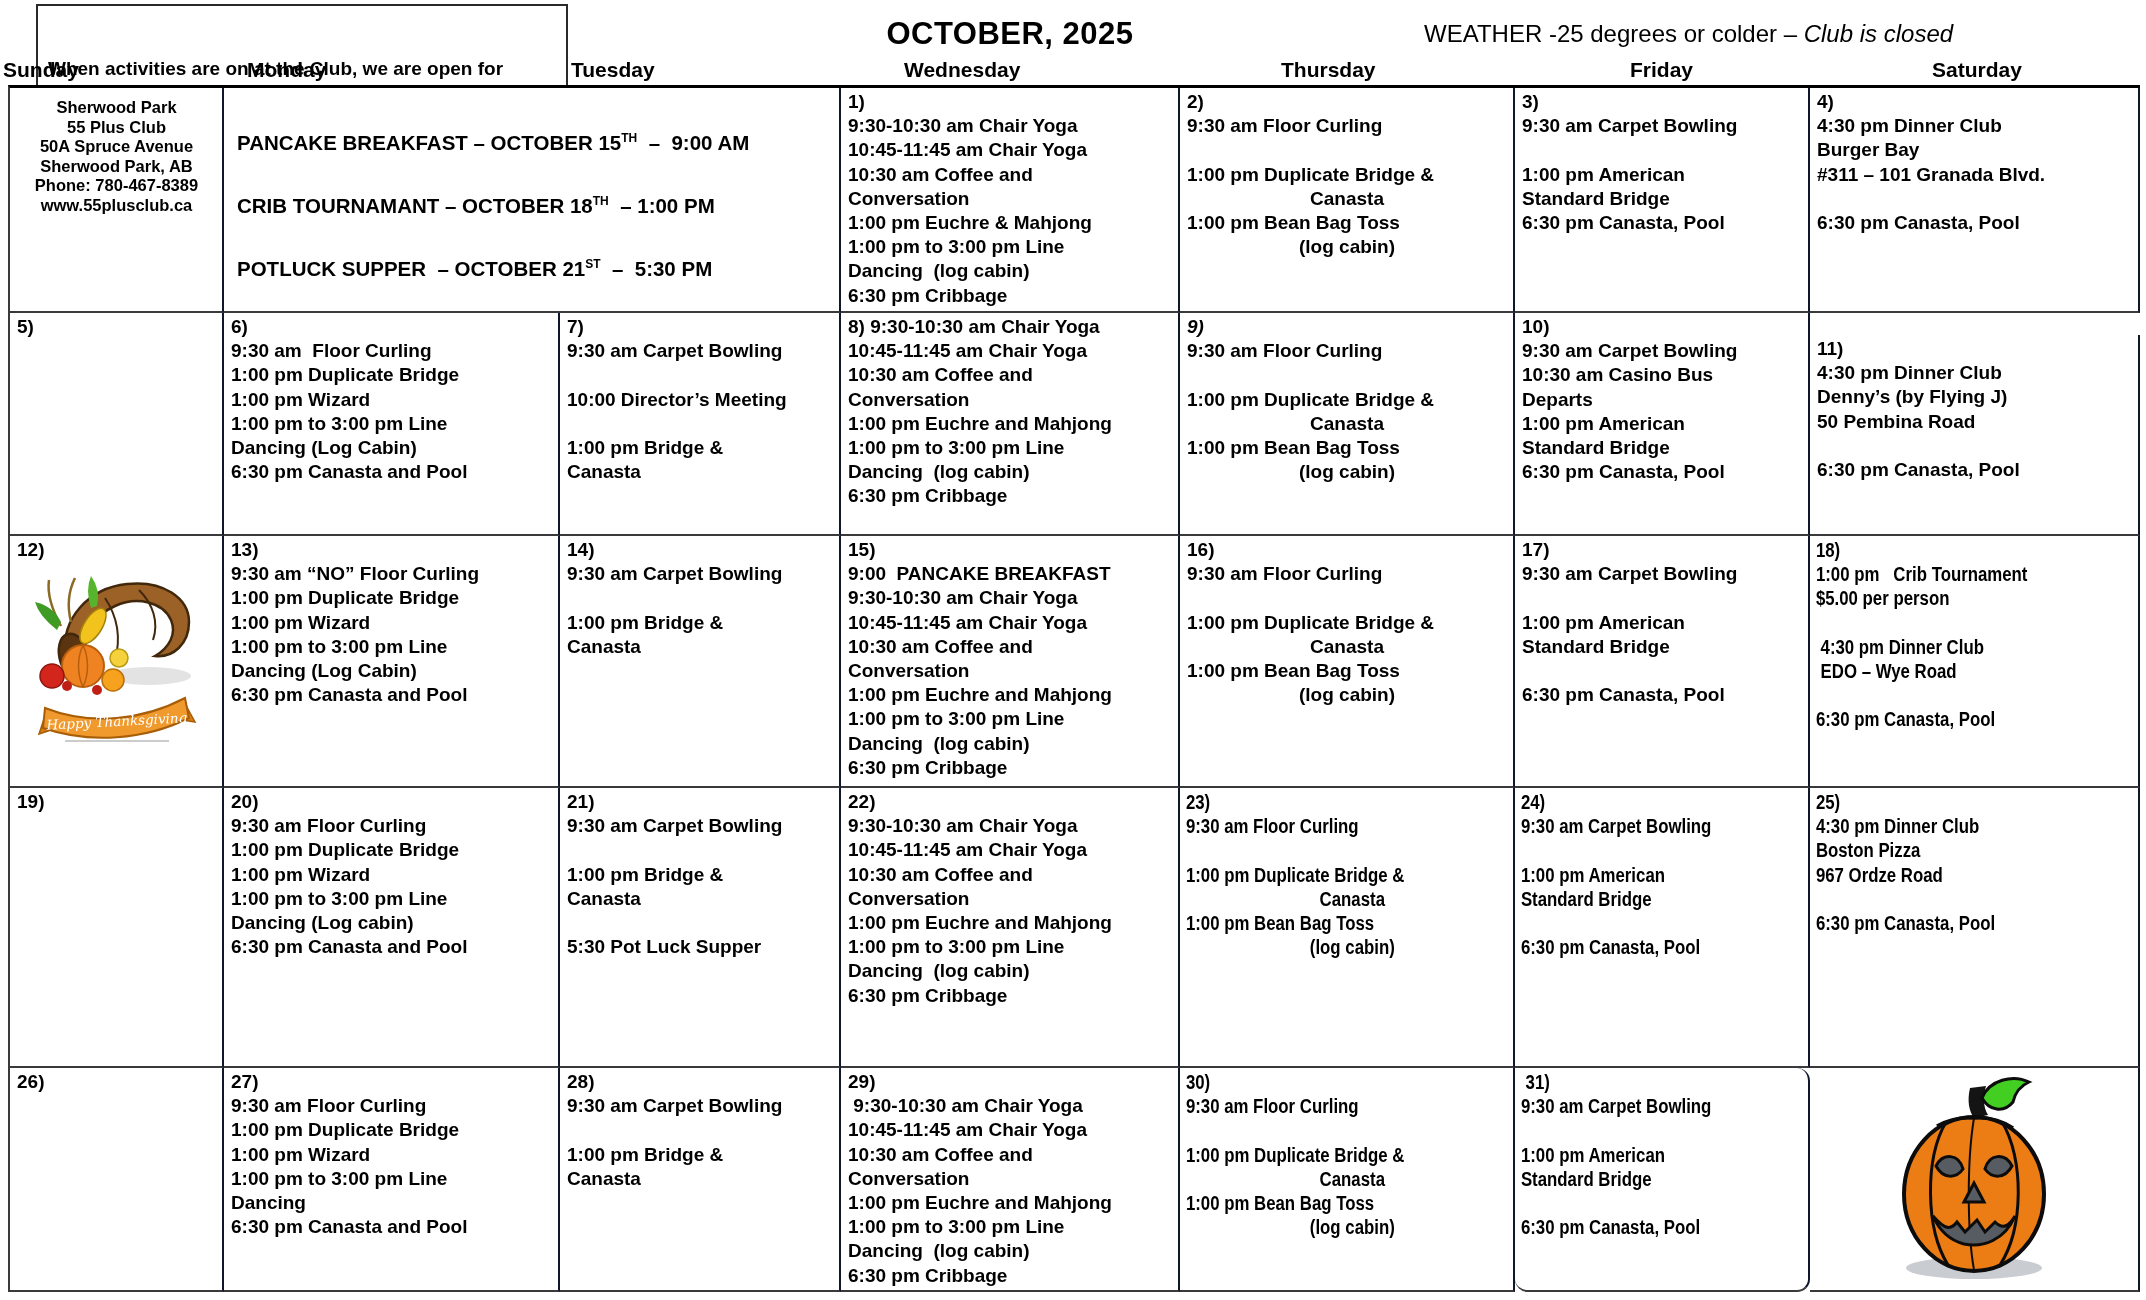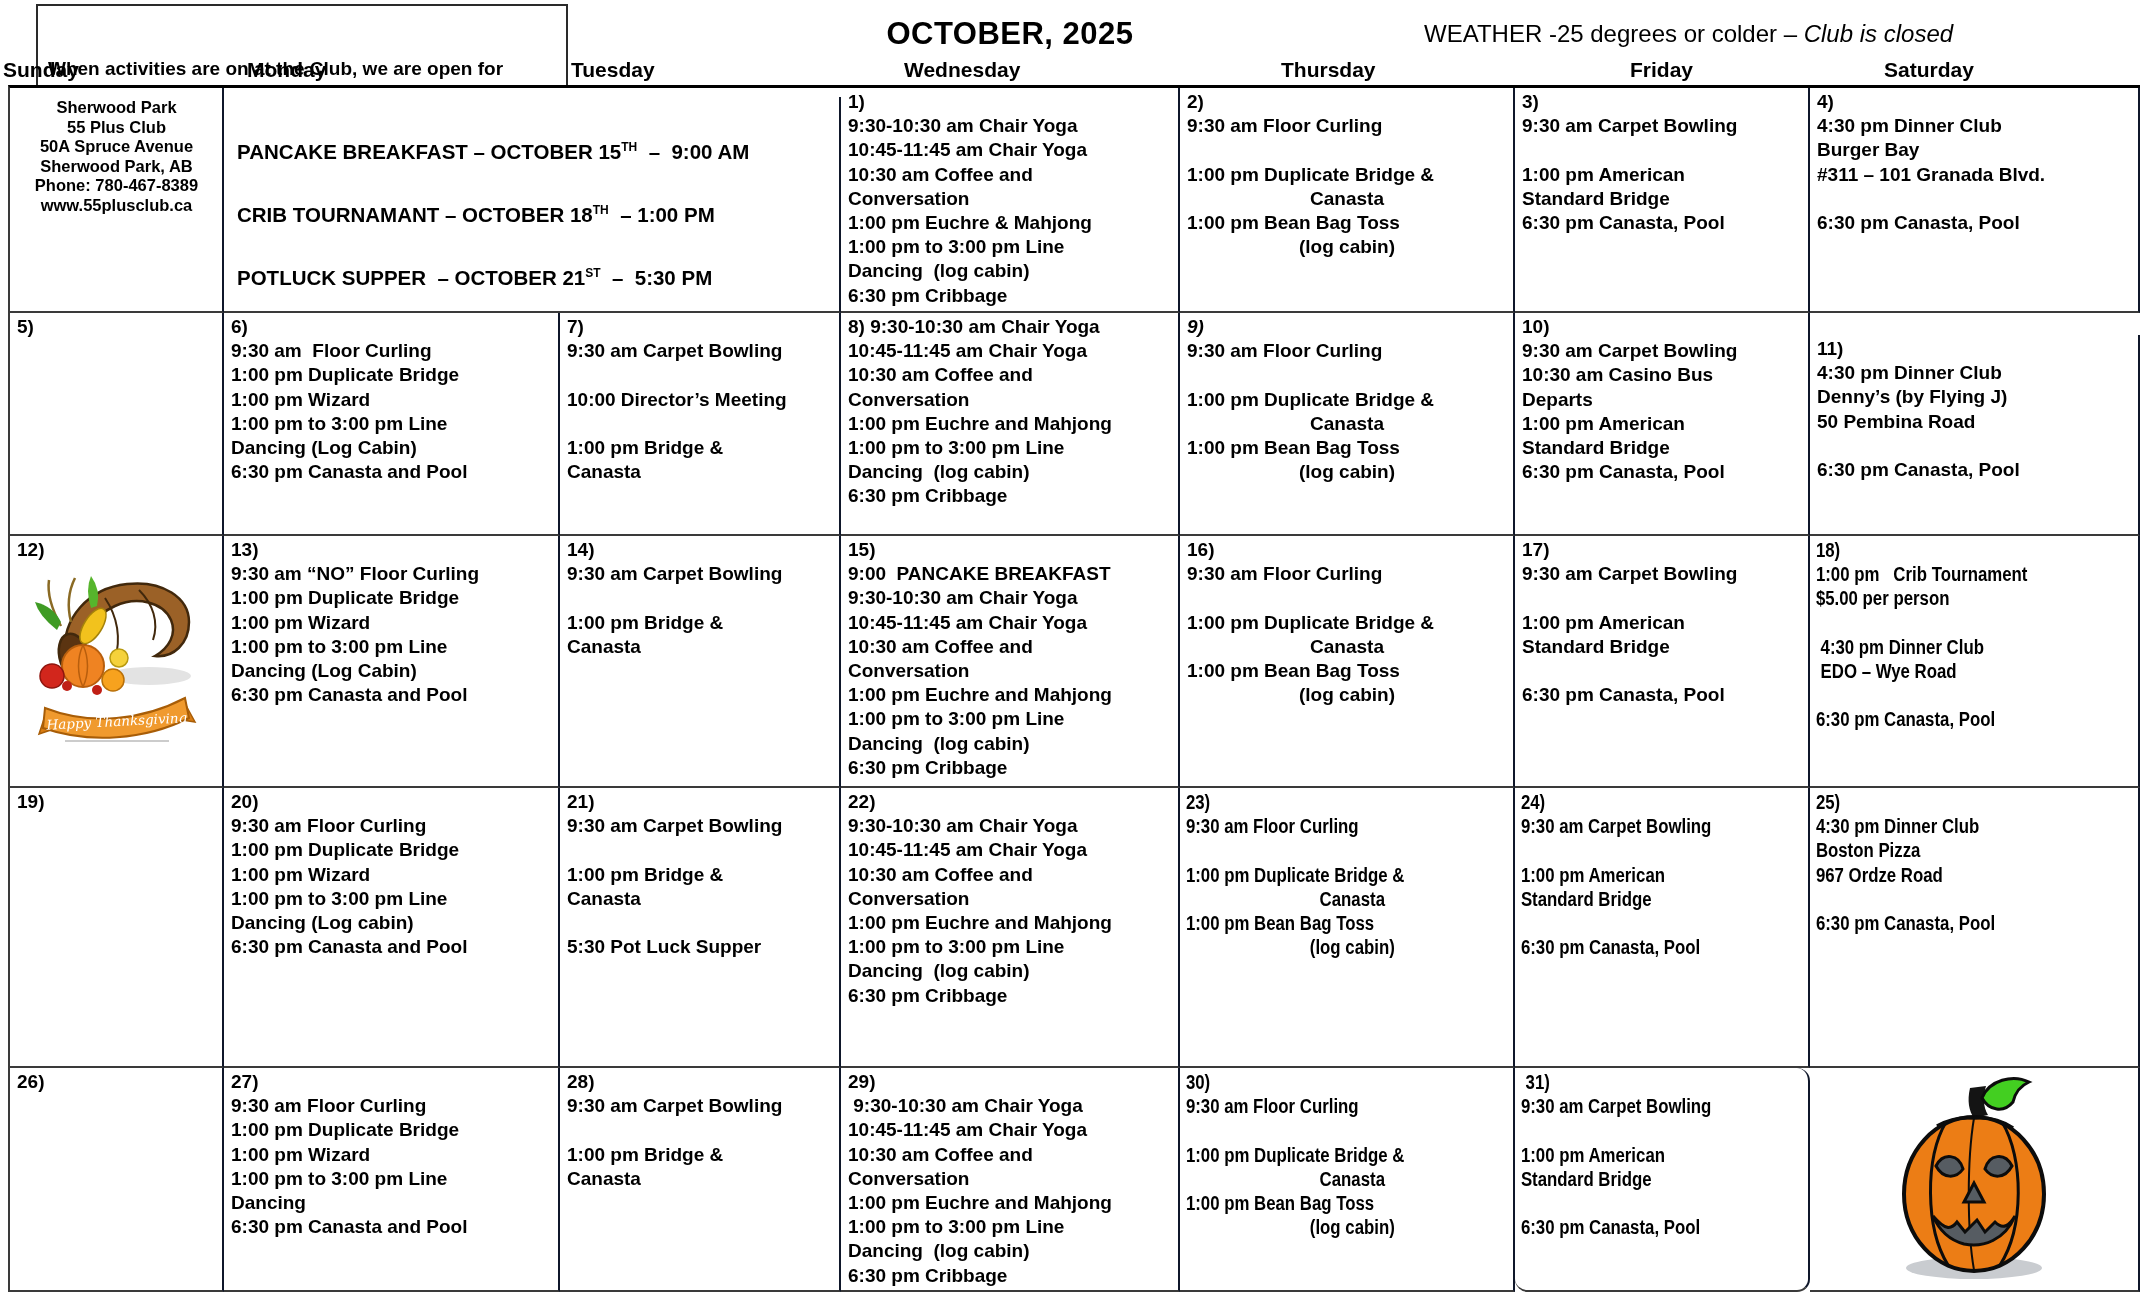--- a/index.html
+++ b/index.html
@@ -11,21 +11,21 @@
     border:2px solid #2a2a2a;padding:3px 10px 5px 10px;font-weight:bold;font-size:19px;
     line-height:24px;white-space:pre-wrap;background:#fff;}
   .title{position:absolute;left:760px;top:16px;width:500px;text-align:center;
     font-size:31px;font-weight:bold;letter-spacing:.5px;}
   .weather{position:absolute;left:1424px;top:20px;font-size:24px;white-space:pre-wrap;}
   .weather .it{font-style:italic;}
 
   
   .dh{position:absolute;top:58px;font-weight:bold;font-size:21px;line-height:24px;}
   .dh0{left:3px;}.dh1{left:247px;}.dh2{left:571px;}.dh3{left:904px;}
-  .dh4{left:1281px;}.dh5{left:1630px;}.dh6{left:1884px;}
+  .dh4{left:1281px;}.dh5{left:1630px;}.dh6{left:1932px;}
 
   
   .grid{position:absolute;left:8px;top:85px;display:grid;
     grid-template-columns:214px 336px 281px 339px 335px 295px 330px;
     grid-template-rows:225px 223px 252px 280px 224px;
     border-top:3px solid #000;border-left:2px solid #3a3a3a;background:#fff;}
   .cell{border-right:2px solid #0f172a;border-bottom:2px solid #3a3a3a;
     box-sizing:border-box;overflow:hidden;position:relative;background:#fff;}
   .inner{padding:2px 6px 0 7px;}
   .num,.line{font-weight:bold;font-size:19px;line-height:24.2px;white-space:pre-wrap;}
@@ -77,21 +77,21 @@
       <div class="cell info" style="grid-area: 1 / 1;">
         <div class="inner">
           <div class="info-line">Sherwood Park</div>
           <div class="info-line">55 Plus Club</div>
           <div class="info-line">50A Spruce Avenue</div>
           <div class="info-line">Sherwood Park, AB</div>
           <div class="info-line">Phone: 780-467-8389</div>
           <div class="info-line">www.55plusclub.ca</div>
         </div>
       </div>
-      <div class="cell announce" style="grid-area: 1 / 2 / auto / span 2; margin-top: 9px;">
+      <div class="cell announce" style="grid-area: 1 / 2 / auto / span 2;">
         <div class="inner">
           <div class="ann"><span>PANCAKE BREAKFAST – OCTOBER 15</span><span class="sup">TH</span><span>  –  9:00 AM</span></div>
           <div class="ann"><span>CRIB TOURNAMANT – OCTOBER 18</span><span class="sup">TH</span><span>  – 1:00 PM</span></div>
           <div class="ann"><span>POTLUCK SUPPER  – OCTOBER 21</span><span class="sup">ST</span><span>  –  5:30 PM</span></div>
         </div>
       </div>
       <div class="cell" style="grid-area: 1 / 4;">
         <div class="inner">
           <div class="num">1)</div>
           <div class="line">9:30-10:30 am Chair Yoga</div>

